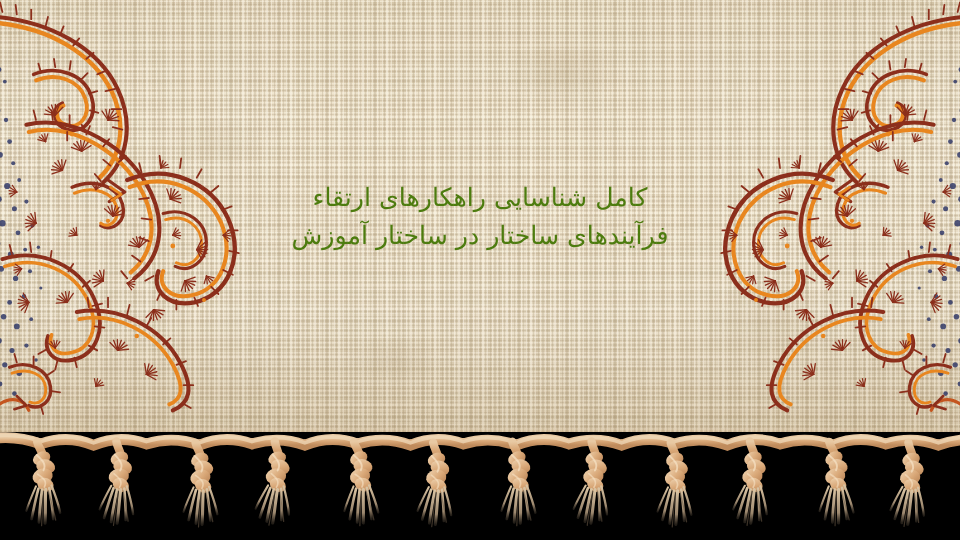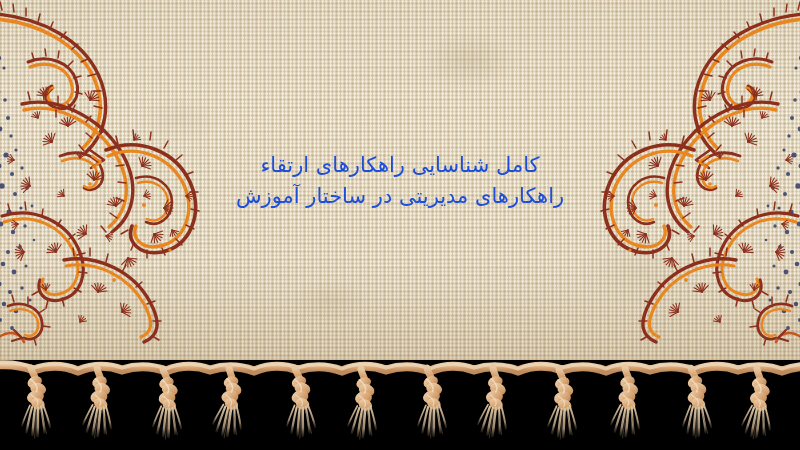--- a/index.html
+++ b/index.html
@@ -105,21 +105,21 @@
   .ornament.left  { left: -6px; }
   .ornament.right { right: -6px; transform: scaleX(-1); }
   .ornament svg { width: 100%; height: 100%; display: block; }
 
   
   #title-block {
     position: absolute;
     left: 0; right: 0;
     top: 150px;
     text-align: center;
-    color: #1d4ed8;
+    color: #4d7c0f;
     font-size: 21px;
     line-height: 31px;
     font-weight: 400;
     direction: rtl;
     letter-spacing: 0;
     text-rendering: optimizeLegibility;
   }
   #title-block .tline { display: block; white-space: nowrap; }
 
   
@@ -585,21 +585,21 @@
             <circle cx="96" cy="184" r="1.8"></circle>
           <circle cx="66" cy="112" r="1.7"></circle>
             <circle cx="120" cy="280" r="1.9"></circle>
           <circle cx="176" cy="250" r="1.6"></circle>
         </g>
       </svg>
     </div>
 
     <div id="title-block">
       <span class="tline">کامل شناسایی راهکارهای ارتقاء</span>
-      <span class="tline">راهکارهای مدیریتی در ساختار آموزش</span>
+      <span class="tline">فرآیندهای ساختار در ساختار آموزش</span>
     </div>
 
     <div class="hem"></div>
     <div class="hem-edge"></div>
   </div>
 
   <div id="fringe">
     <svg viewBox="0 0 800 90" xmlns="http://www.w3.org/2000/svg">
       <defs>
         <linearGradient id="cordG" x1="0" y1="0" x2="0" y2="1">

